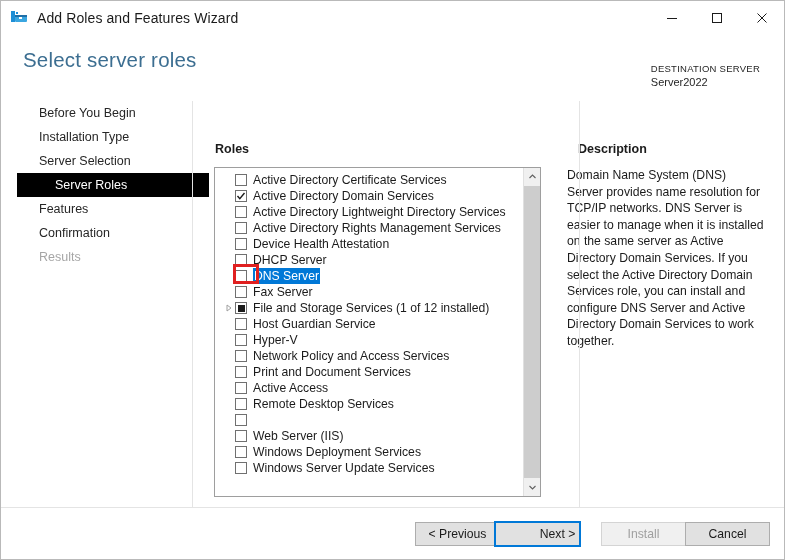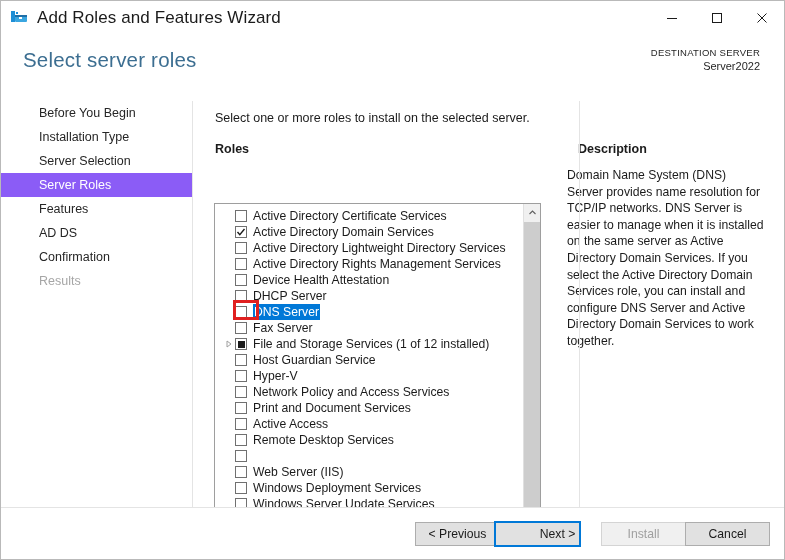--- a/index.html
+++ b/index.html
@@ -22,21 +22,21 @@
     width: 783px; height: 33px;
     background: #ffffff;
     display: flex; align-items: center;
   }
   #titlebar-icon {
     margin-left: 9px; margin-right: 9px;
     width: 18px; height: 18px;
     display: block;
   }
   #titlebar-text {
-    font-size: 17px; color: #1b1b1b;
+    font-size: 14px; color: #1b1b1b;
     letter-spacing: 0.1px;
   }
   #wincontrols {
     position: absolute; right: 0; top: 0;
     height: 33px; display: flex;
   }
   .winbtn {
     width: 45px; height: 33px;
     display: flex; align-items: center; justify-content: center;
     background: transparent; border: none;
@@ -48,22 +48,22 @@
     position: absolute; left: 0; top: 33px;
     width: 783px; height: 62px;
     background: #ffffff;
   }
   #page-title {
     position: absolute; left: 22px; top: 14px;
     font-size: 20.5px; color: #3c6e91; font-weight: 400;
     letter-spacing: 0.2px;
   }
   #dest-wrap {
-    position: absolute; right: 24px; top: 12px;
-    text-align: right;
+    position: absolute; right: 24px; top: 28px;
+    text-align: left;
   }
   #dest-label {
     font-size: 9.5px; color: #262626; letter-spacing: 0.25px;
     line-height: 13px;
   }
   #dest-server {
     font-size: 11px; color: #262626;
     line-height: 14px;
   }
 
@@ -80,23 +80,23 @@
   }
   .nav-item {
     position: relative;
     height: 24px; line-height: 24px;
     padding-left: 38px;
     font-size: 12.5px;
     color: #262626;
     white-space: nowrap;
   }
   .nav-item.selected {
-    background: #8b5cf6;
+    background: #000000;
     color: #ffffff;
-    margin-left: 0;
+    margin-left: 16px;
     width: 192px;
   }
   .nav-item.dim { color: #a6a6a6; }
 
   
   #main {
     position: absolute; left: 192px; top: 100px;
     width: 591px; height: 406px;
   }
   #instruction {
@@ -112,21 +112,20 @@
     font-size: 12.5px; color: #1b1b1b; font-weight: bold; padding-left: 10px;
   }
 
   
   #roles-box {
     position: absolute; left: 21px; top: 66px;
     width: 327px; height: 330px;
     border: 1px solid #9e9e9e;
     background: #ffffff;
     overflow: hidden;
-    margin-top: 36px;
   }
   #roles-list {
     position: absolute; left: 0; top: 4px;
     width: 307px;
   }
   .role-row {
     position: relative;
     height: 16px;
     display: flex; align-items: center;
     padding-left: 7px;
@@ -280,28 +279,26 @@
       <div id="dest-server">Server2022</div>
     </div>
   </div>
 
   <div id="sidebar">
       <div class="nav-item"><span>Before You Begin</span></div>
       <div class="nav-item"><span>Installation Type</span></div>
       <div class="nav-item"><span>Server Selection</span></div>
       <div class="nav-item selected"><span>Server Roles</span></div>
       <div class="nav-item"><span>Features</span></div>
-      <div class="nav-item"><span>AD DS</span></div>
       <div class="nav-item"><span>Confirmation</span></div>
       <div class="nav-item dim"><span>Results</span></div>
     </div>
   <div id="sidebar-divider"></div>
 
   <div id="main">
-    <div id="instruction">Select one or more roles to install on the selected server.</div>
     <div id="roles-label">Roles</div>
     <div id="desc-label">Description</div>
 
     <div id="roles-box">
       <div id="roles-list">
           <div class="role-row">
             <span class="expander"></span>
             <span class="cbox"></span>
             <span class="role-label">Active Directory Certificate Services</span>
           </div>

